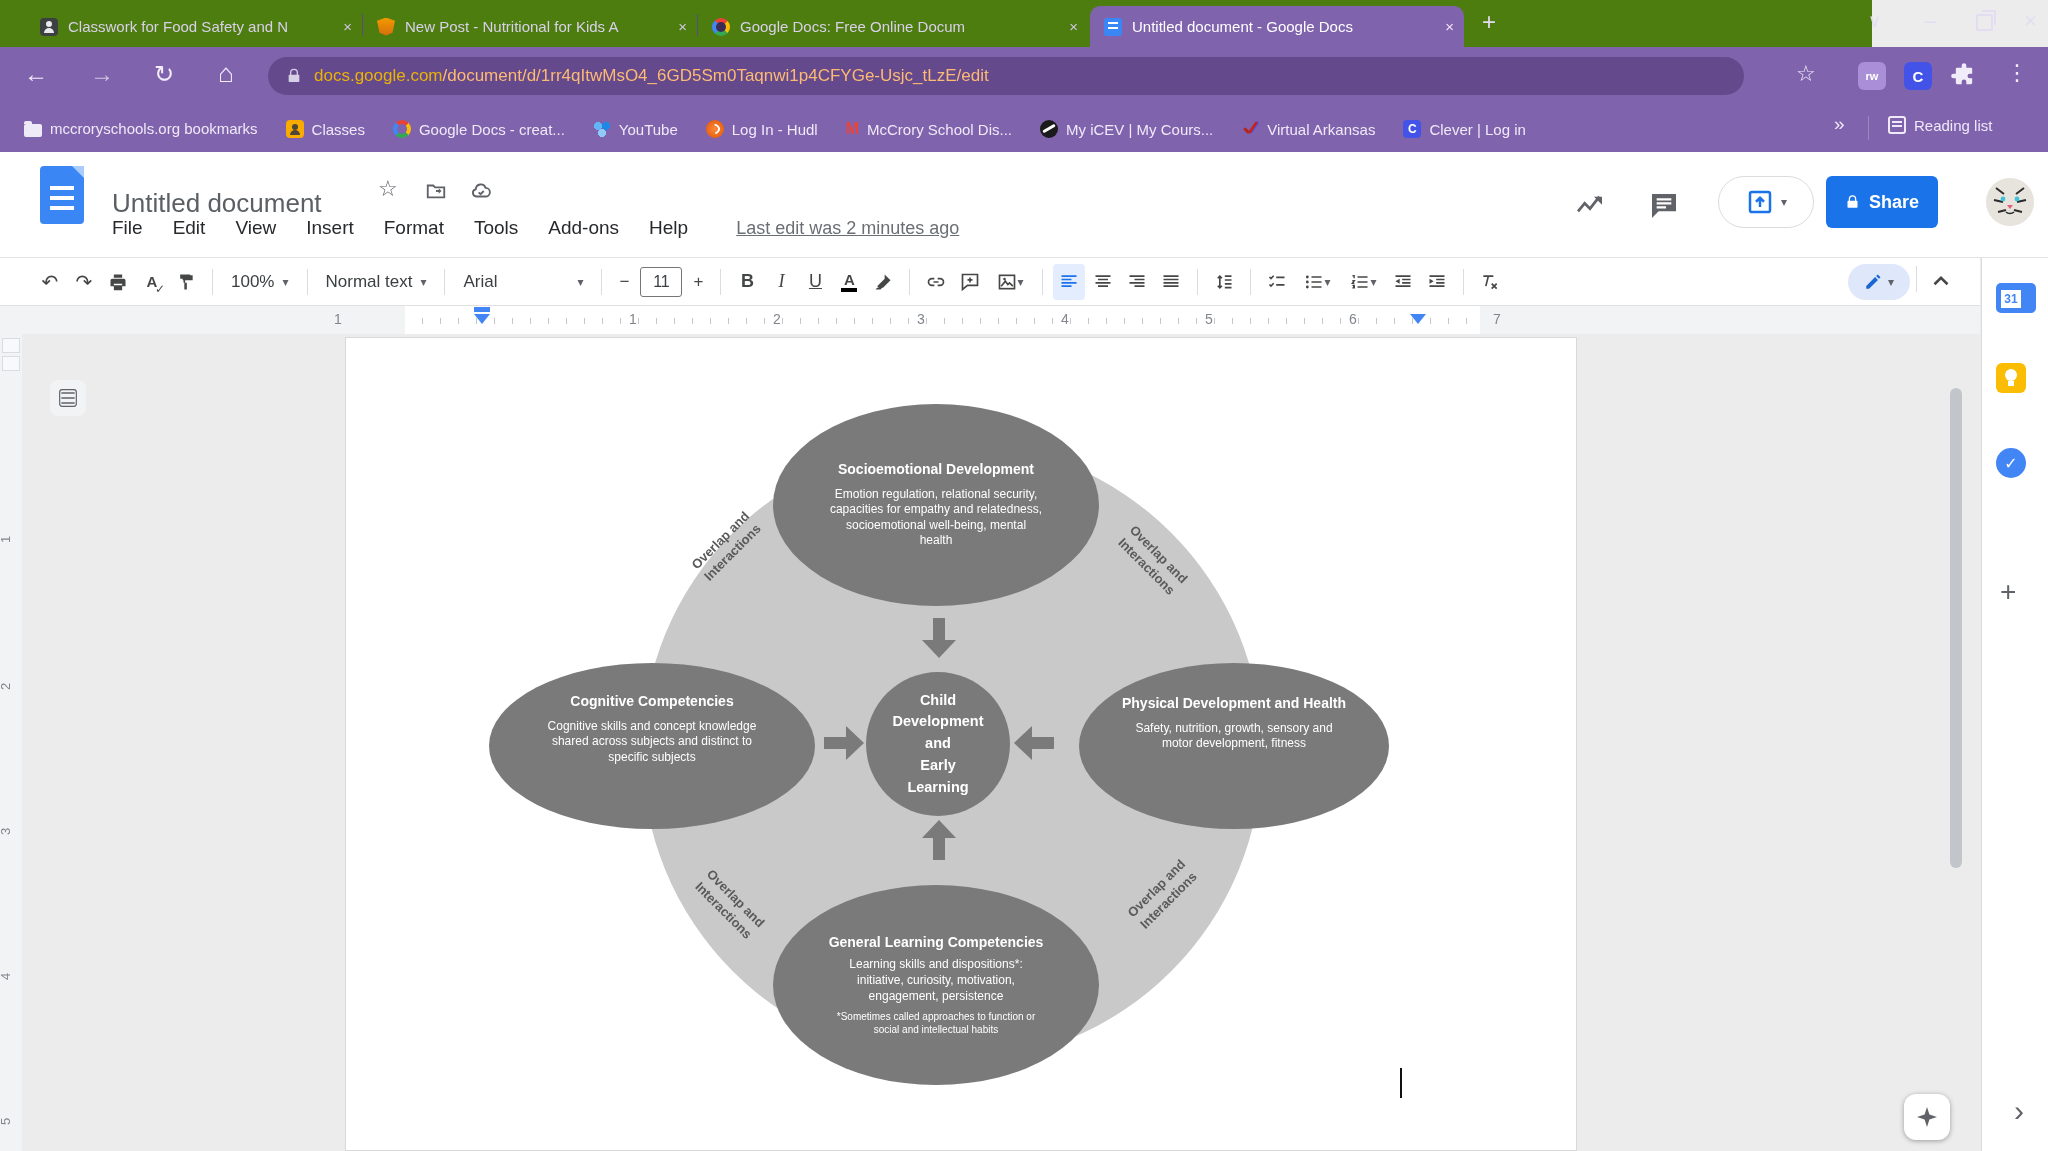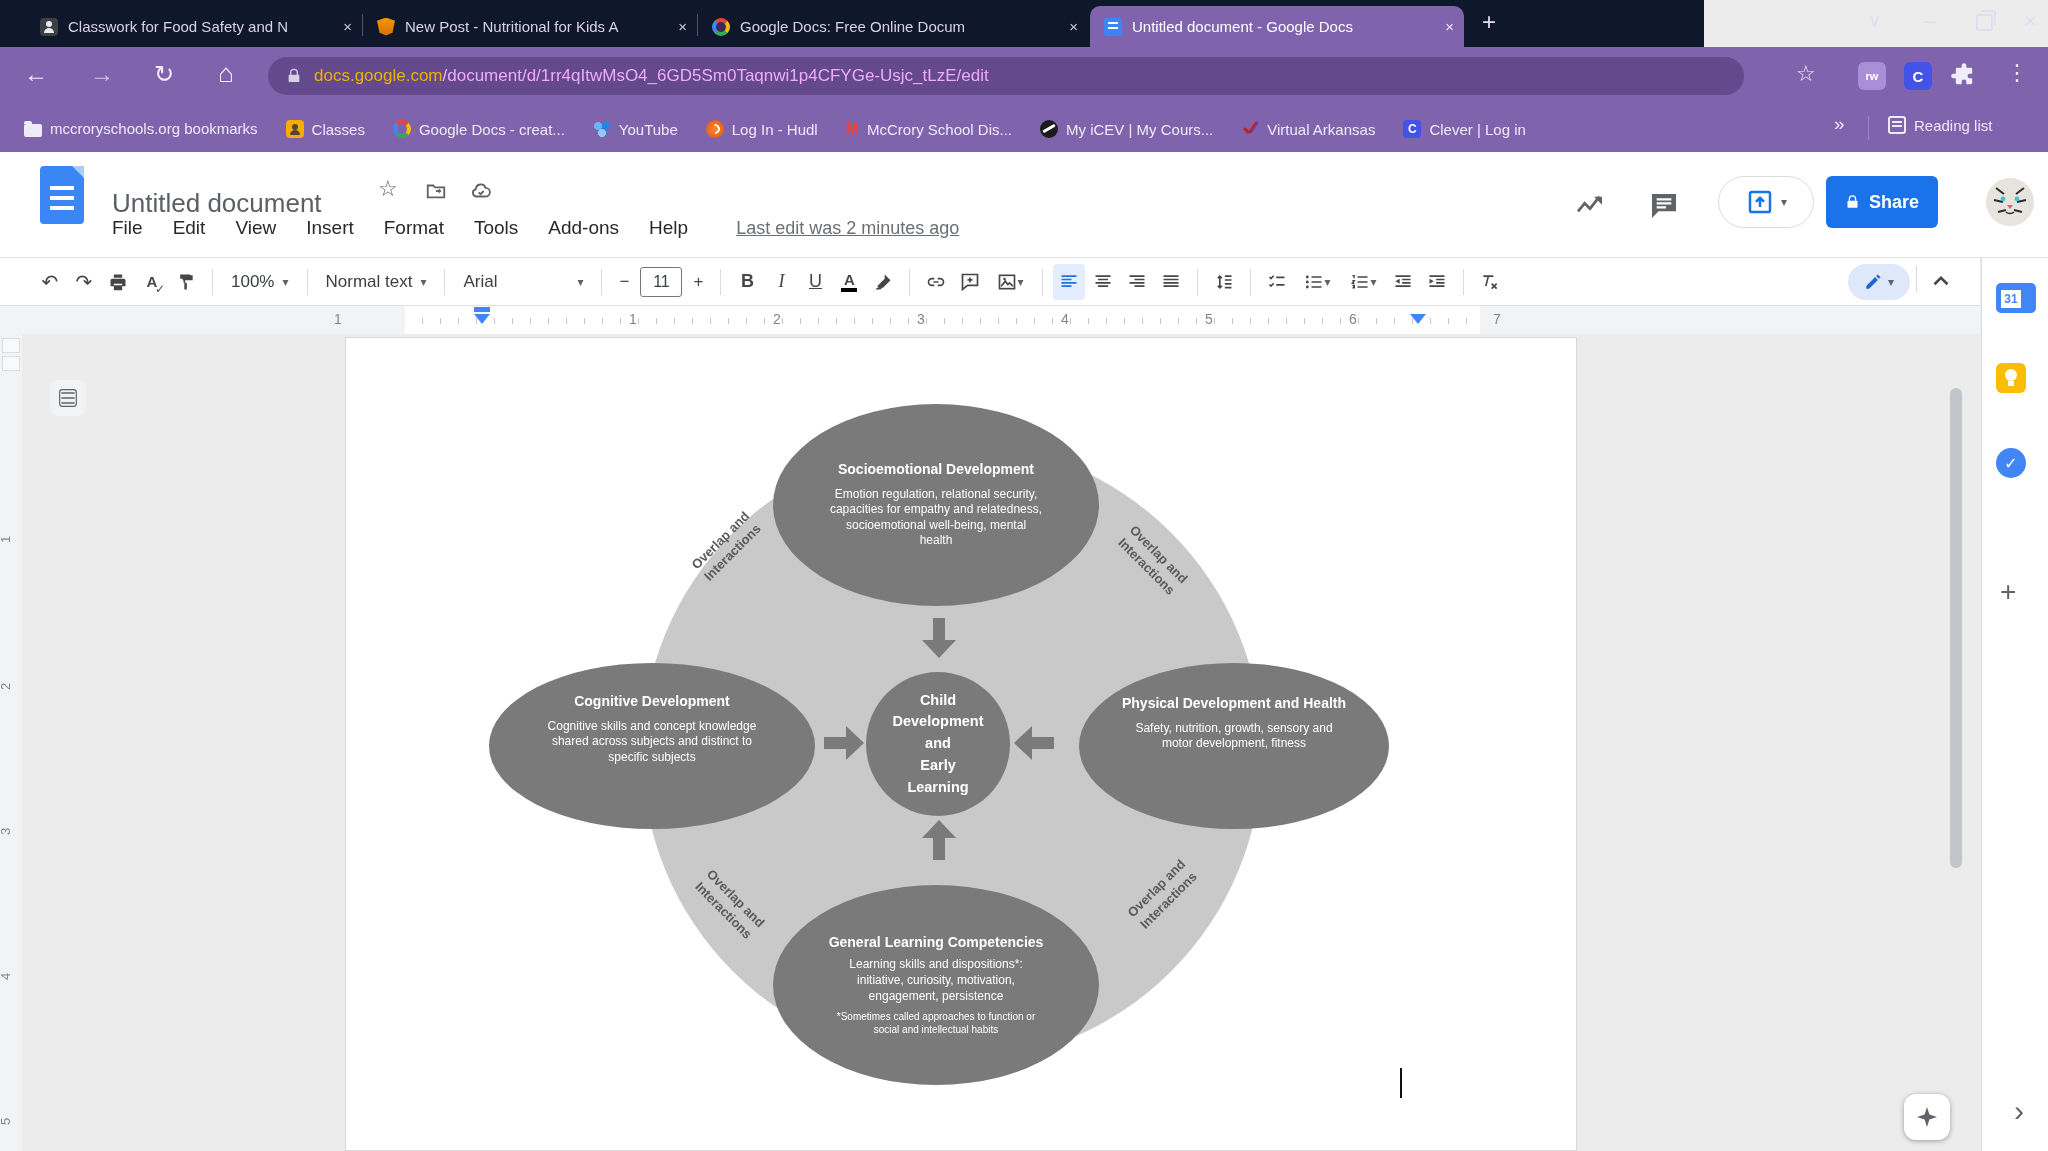--- a/index.html
+++ b/index.html
@@ -2,35 +2,35 @@
 <html><head>
 <meta charset="utf-8">
 <style>
   html,body{margin:0;padding:0;}
   body{width:2048px;height:1151px;overflow:hidden;background:#ececec;
        font-family:"Liberation Sans","DejaVu Sans",sans-serif;position:relative;}
   .abs{position:absolute;}
   .flex{display:flex;align-items:center;}
 
   
-  #tabbar{left:0;top:0;width:1704px;height:47px;background:#0f172a;}
+  #tabbar{left:0;top:0;width:1872px;height:47px;background:#4d7c0f;}
   .tab{top:6px;height:41px;display:flex;align-items:center;gap:10px;padding:0 10px 0 14px;box-sizing:border-box;}
   .tab-title{font-size:15px;color:#d9d1e9;white-space:nowrap;overflow:hidden;flex:1;}
   .tab.active{background:#8063ad;border-radius:10px 10px 0 0;}
   .tab.active .tab-title{color:#ffffff;}
   .tab-close{color:#cfc6e2;font-size:15px;line-height:15px;cursor:default;flex:none;}
   .tab-sep{position:absolute;top:14px;width:1px;height:22px;background:#5c4b80;}
   .winctl{color:#e4ddf2;font-size:18px;}
 
   #navbar{left:0;top:47px;width:2048px;height:58px;background:#8063ad;}
   .navico{color:#f1ecfa;font-size:24px;text-align:center;}
   #urlpill{left:268px;top:57px;width:1476px;height:38px;border-radius:19px;background:#64498c;
            display:flex;align-items:center;gap:12px;padding:0 18px;box-sizing:border-box;}
   .url-host{color:#eab308;font-size:17px;}
-  .url-path{color:#f0abfc;font-size:17px;}
+  .url-path{color:#fdba74;font-size:17px;}
 
   #bookbar{left:0;top:105px;width:2048px;height:47px;background:#8063ad;}
   .bm{display:flex;align-items:flex-end;gap:8px;font-size:15px;color:#efe9f8;white-space:nowrap;}
   .fav{width:18px;height:18px;border-radius:4px;flex:none;position:relative;display:block;}
 
   
   #header{left:0;top:152px;width:2048px;height:106px;background:#fff;border-bottom:1px solid #e4e4e4;box-sizing:border-box;}
   #doc-title{font-size:26px;color:#5b6065;}
   .hico{color:#5f6368;font-size:20px;}
   .menu-item{font-size:19px;color:#27292c;padding:3px 8px;border-radius:4px;}
@@ -477,21 +477,21 @@
 Interactions</div>
 
   <div class="petal" style="left:773px;top:404px;width:326px;height:202px;padding:0 22px;box-sizing:border-box;">
     <div class="ttl">Socioemotional Development</div>
     <div class="bdy">Emotion regulation, relational security,
 capacities for empathy and relatedness,
 socioemotional well-being, mental
 health</div>
   </div>
   <div class="petal" style="left:489px;top:663px;width:326px;height:166px;padding:0 14px;box-sizing:border-box;justify-content:flex-start;padding-top:30px;">
-    <div class="ttl">Cognitive Development</div>
+    <div class="ttl">Cognitive Competencies</div>
     <div class="bdy">Cognitive skills and concept knowledge
 shared across subjects and distinct to
 specific subjects</div>
   </div>
   <div class="petal" style="left:1079px;top:663px;width:310px;height:166px;padding:0 14px;box-sizing:border-box;justify-content:flex-start;padding-top:32px;align-items:center;">
     <div class="ttl">Physical Development and Health</div>
     <div class="bdy">Safety, nutrition, growth, sensory and
 motor development, fitness</div>
   </div>
   <div class="petal" style="left:773px;top:885px;width:326px;height:200px;padding:0 16px;box-sizing:border-box;">

